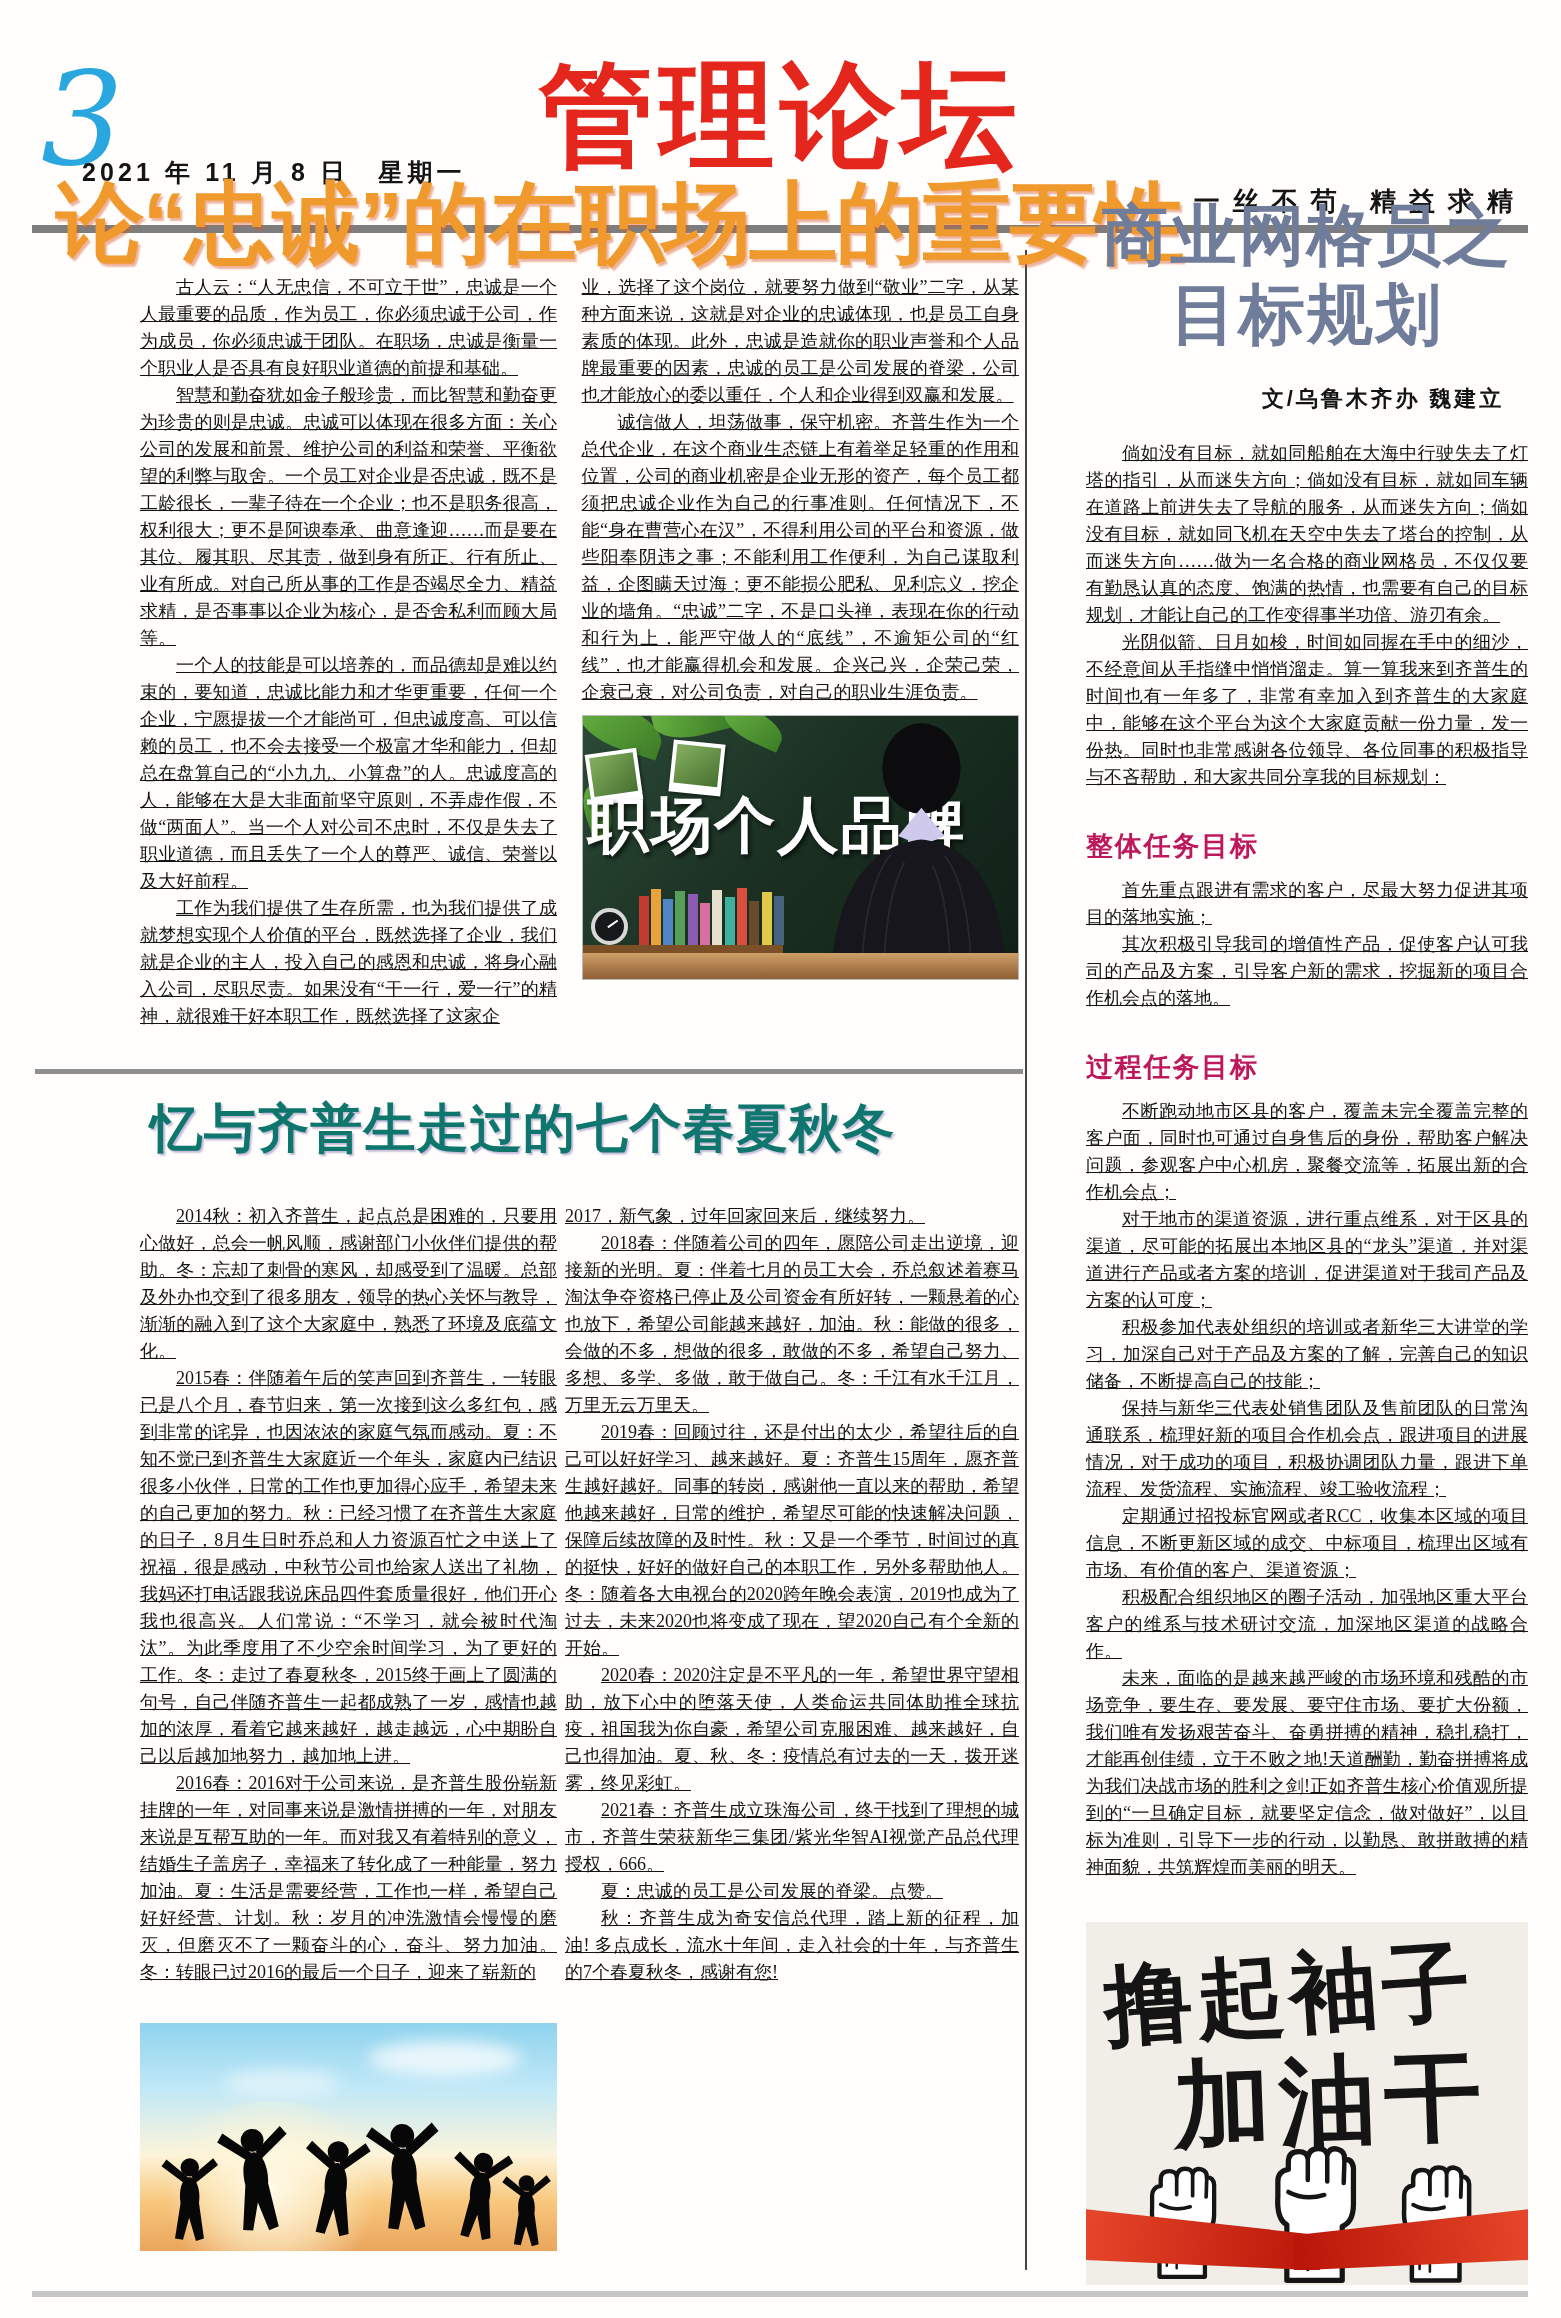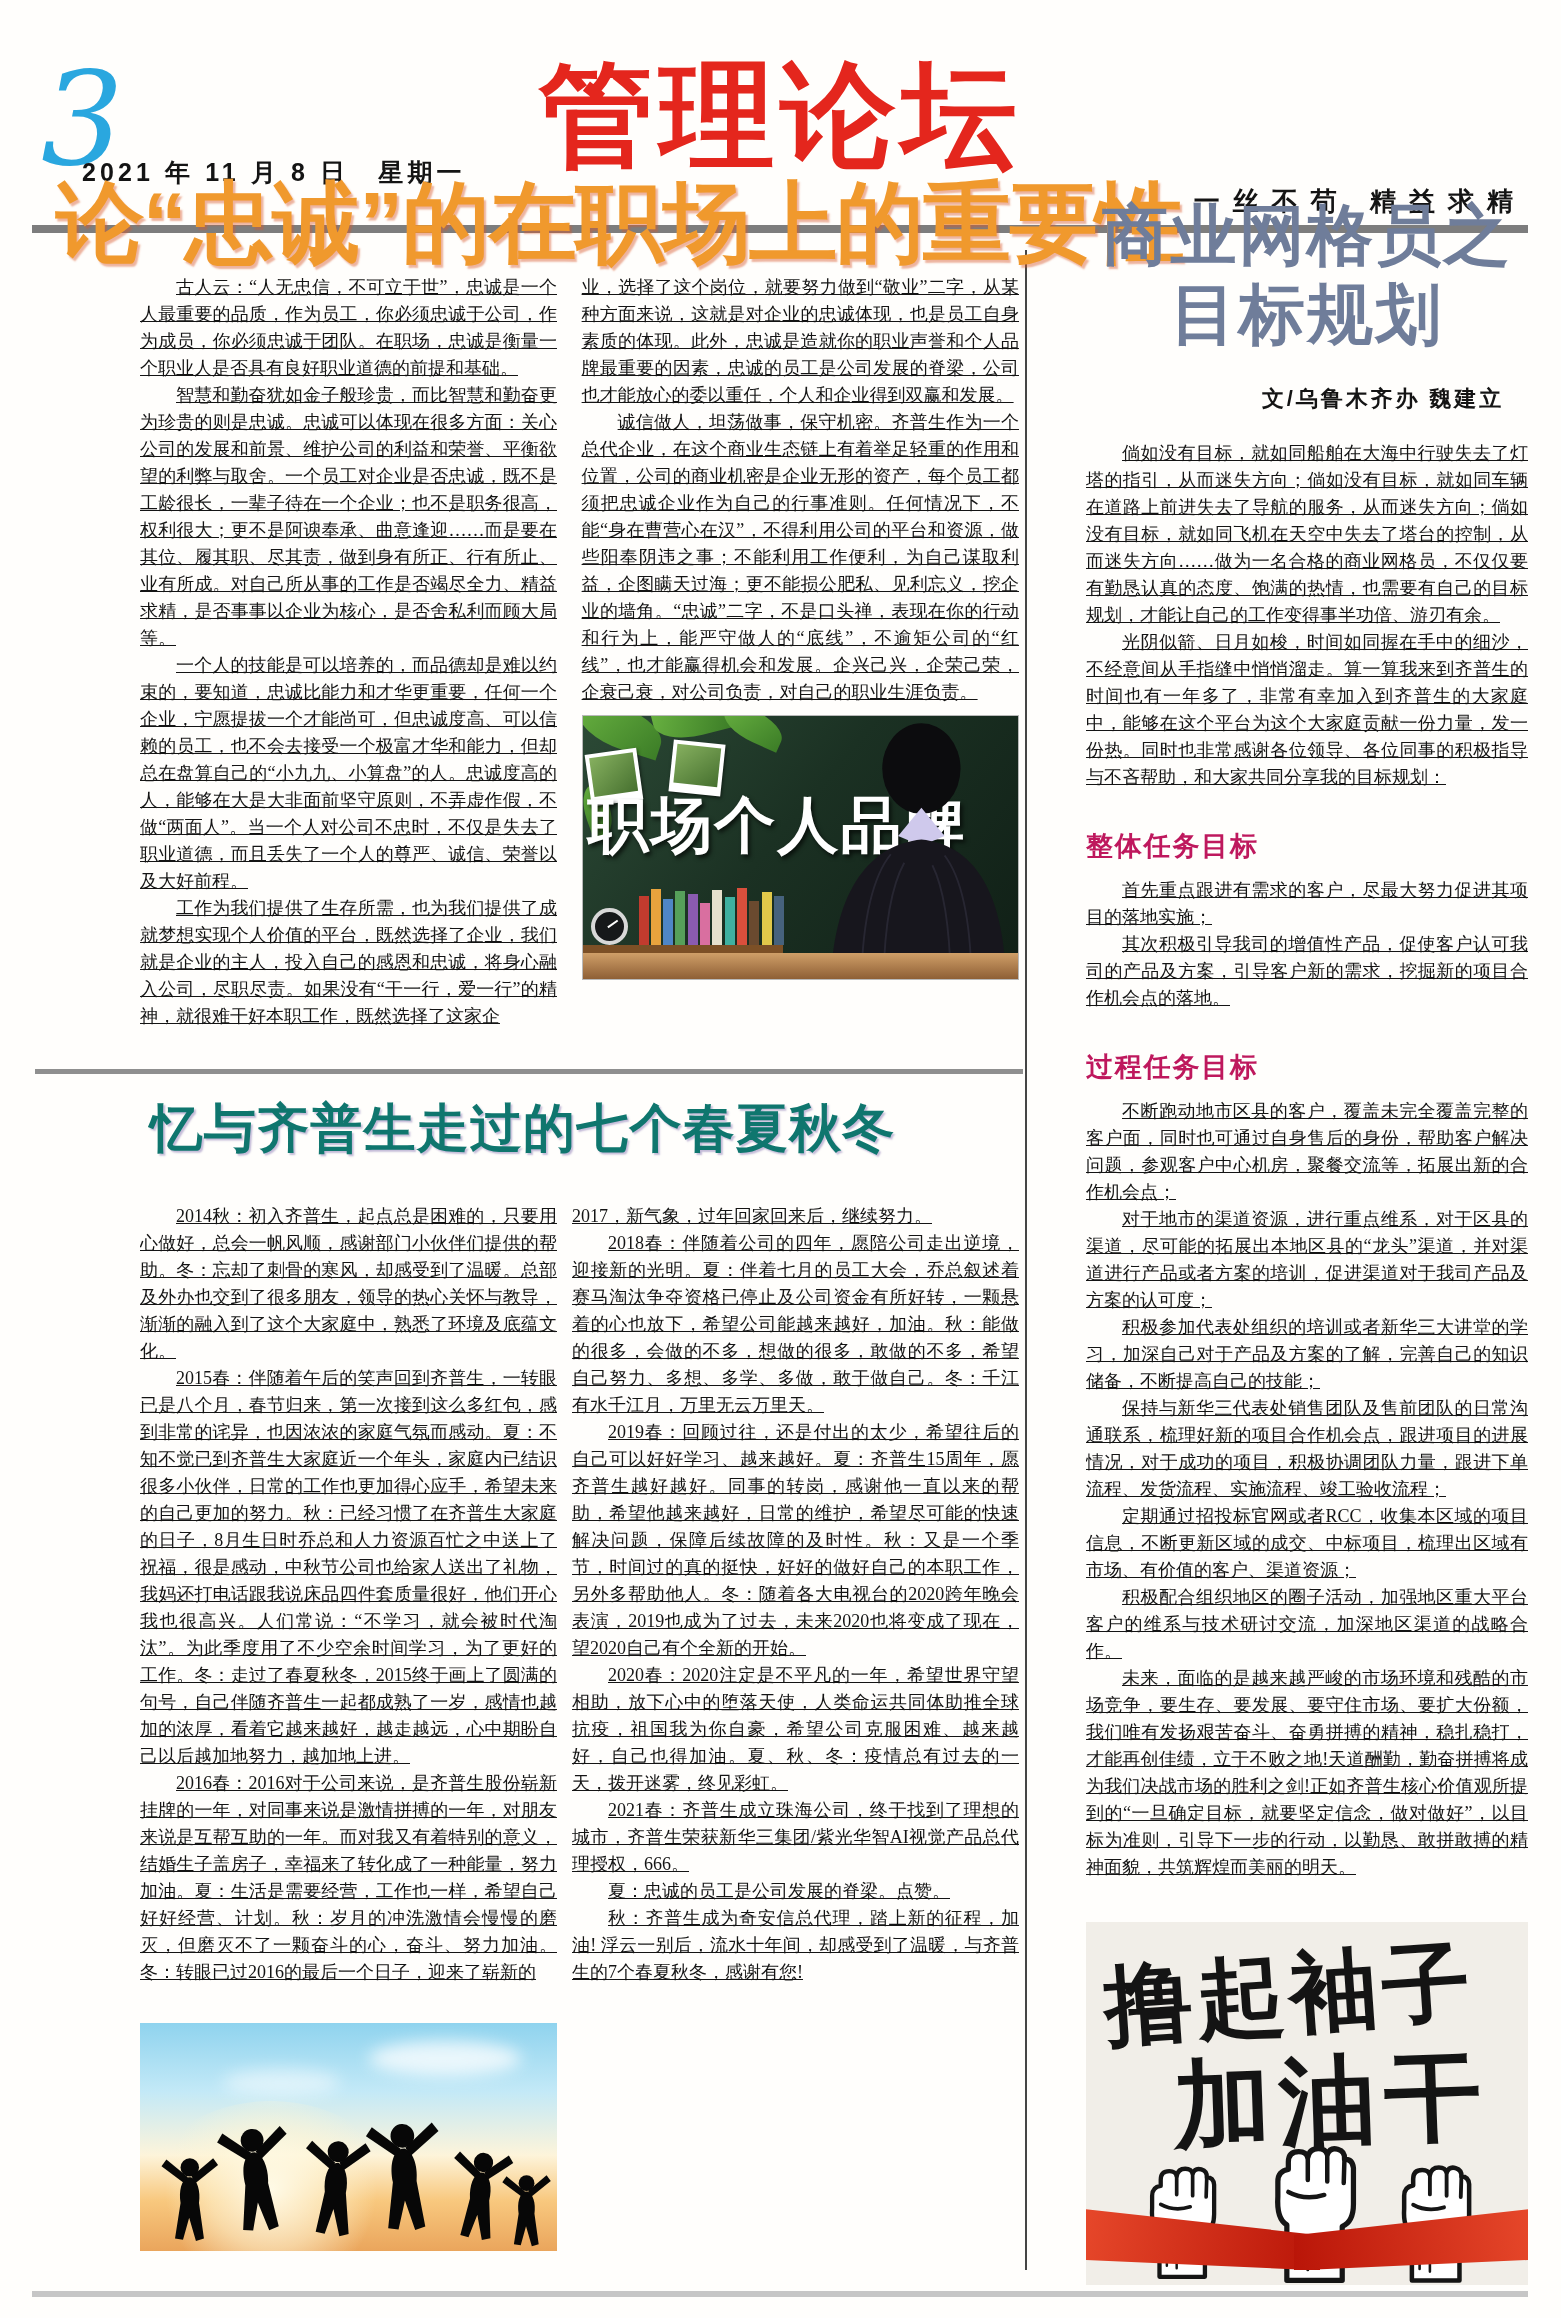--- a/index.html
+++ b/index.html
@@ -52,21 +52,21 @@
   .bb-clock:after{content:"";position:absolute;left:50%;top:50%;width:11.7px;height:1.8px;background:#fff;
           transform:translate(-1.2px,-0.6px) rotate(-35deg);transform-origin:left center;}
   .bb-books{position:absolute;left:56px;bottom:34px;display:flex;align-items:flex-end;gap:2.3px;}
   .bb-books span{display:inline-block;width:10px;}
   .bb-shelf{position:absolute;left:0;bottom:26px;width:46%;height:8.2px;background:#7c5026;}
   .bb-desk{position:absolute;left:0;bottom:0;width:100%;height:26px;background:linear-gradient(#cf9f68,#8e5f35);}
   
   .a3-title{position:absolute;left:40px;top:1094px;width:966px;margin:0;text-align:center;
           font-size:52px;font-weight:900;font-family:"Liberation Sans",sans-serif;color:#0f766e;
           letter-spacing:1.2px;white-space:nowrap;text-shadow:1.8px 2.3px 1.8px rgba(86,62,150,.35);}
-  .a3-body{position:absolute;left:140px;top:1203px;width:879px;height:1084px;display:flex;gap:15px;overflow:hidden;}
+  .a3-body{position:absolute;left:140px;top:1203px;width:879px;height:1084px;display:flex;gap:8px;overflow:hidden;}
   .a3-body .colA{flex:0 0 417px;display:flex;flex-direction:column;}
   .a3-body .colB{flex:1 1 auto;}
   .img-sunset{margin-top:37px;position:relative;width:100%;height:228px;overflow:hidden;
           background:linear-gradient(180deg,#8fd3ee 0%,#c3e9f7 30%,#fdf4da 58%,#f8c87e 78%,#eaa55c 100%);}
   .sun-glow{position:absolute;left:2%;top:34%;width:246px;height:176px;border-radius:50%;
           background:radial-gradient(circle,rgba(255,252,235,.95) 0%,rgba(255,246,214,.55) 40%,rgba(255,246,214,0) 70%);}
   .cloud{position:absolute;background:#fff;border-radius:50%;filter:blur(8.2px);opacity:.75;}
   .cloud.c1{left:55%;top:8%;width:152px;height:35px;}
   .cloud.c2{left:20%;top:20%;width:117px;height:27px;opacity:.5;}
   .jumpers{position:absolute;left:0;bottom:0;width:100%;height:100%;}
@@ -192,21 +192,21 @@
         </svg>
       </div>
     </div>
     <div class="colB">
         <p class="para noindent">2017，新气象，过年回家回来后，继续努力。</p>
         <p class="para">2018春：伴随着公司的四年，愿陪公司走出逆境，迎接新的光明。夏：伴着七月的员工大会，乔总叙述着赛马淘汰争夺资格已停止及公司资金有所好转，一颗悬着的心也放下，希望公司能越来越好，加油。秋：能做的很多，会做的不多，想做的很多，敢做的不多，希望自己努力、多想、多学、多做，敢于做自己。冬：千江有水千江月，万里无云万里天。</p>
         <p class="para">2019春：回顾过往，还是付出的太少，希望往后的自己可以好好学习、越来越好。夏：齐普生15周年，愿齐普生越好越好。同事的转岗，感谢他一直以来的帮助，希望他越来越好，日常的维护，希望尽可能的快速解决问题，保障后续故障的及时性。秋：又是一个季节，时间过的真的挺快，好好的做好自己的本职工作，另外多帮助他人。冬：随着各大电视台的2020跨年晚会表演，2019也成为了过去，未来2020也将变成了现在，望2020自己有个全新的开始。</p>
         <p class="para">2020春：2020注定是不平凡的一年，希望世界守望相助，放下心中的堕落天使，人类命运共同体助推全球抗疫，祖国我为你自豪，希望公司克服困难、越来越好，自己也得加油。夏、秋、冬：疫情总有过去的一天，拨开迷雾，终见彩虹。</p>
         <p class="para">2021春：齐普生成立珠海公司，终于找到了理想的城市，齐普生荣获新华三集团/紫光华智AI视觉产品总代理授权，666。</p>
         <p class="para">夏：忠诚的员工是公司发展的脊梁。点赞。</p>
-        <p class="para">秋：齐普生成为奇安信总代理，踏上新的征程，加油! 浮云一别后，流水十年间，却感受到了温暖，与齐普生的7个春夏秋冬，感谢有您!</p>
+        <p class="para">秋：齐普生成为奇安信总代理，踏上新的征程，加油! 多点成长，流水十年间，走入社会的十年，与齐普生的7个春夏秋冬，感谢有您!</p>
       </div>
   </div>
 
   <aside class="a2">
     <div class="a2-title">
       <span>商业网格员之</span><br>
       <span>目标规划</span>
     </div>
     <div class="a2-byline">文/乌鲁木齐办 魏建立</div>
     <div class="a2-body">

